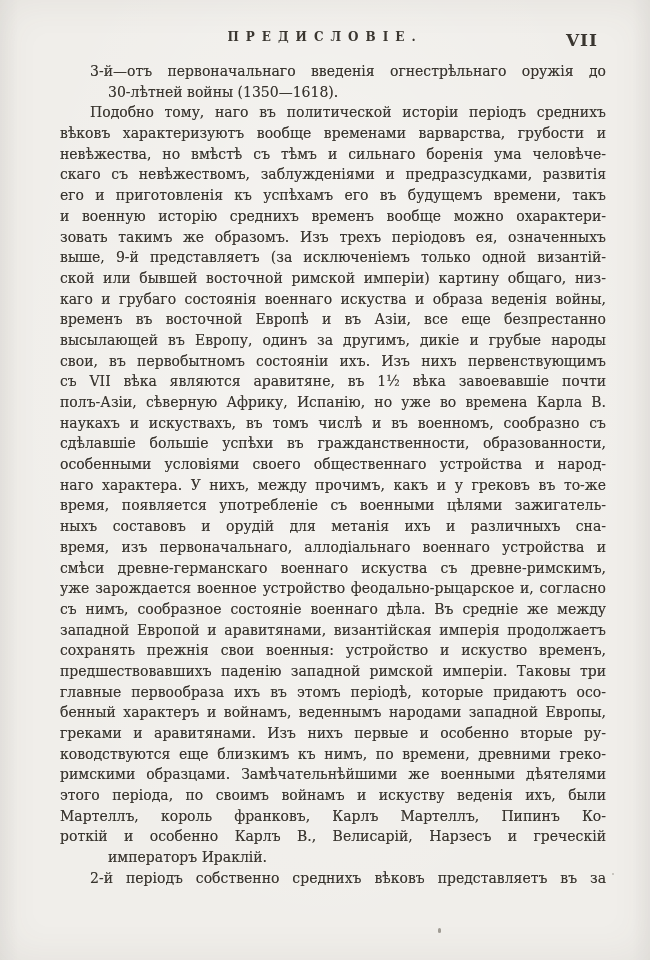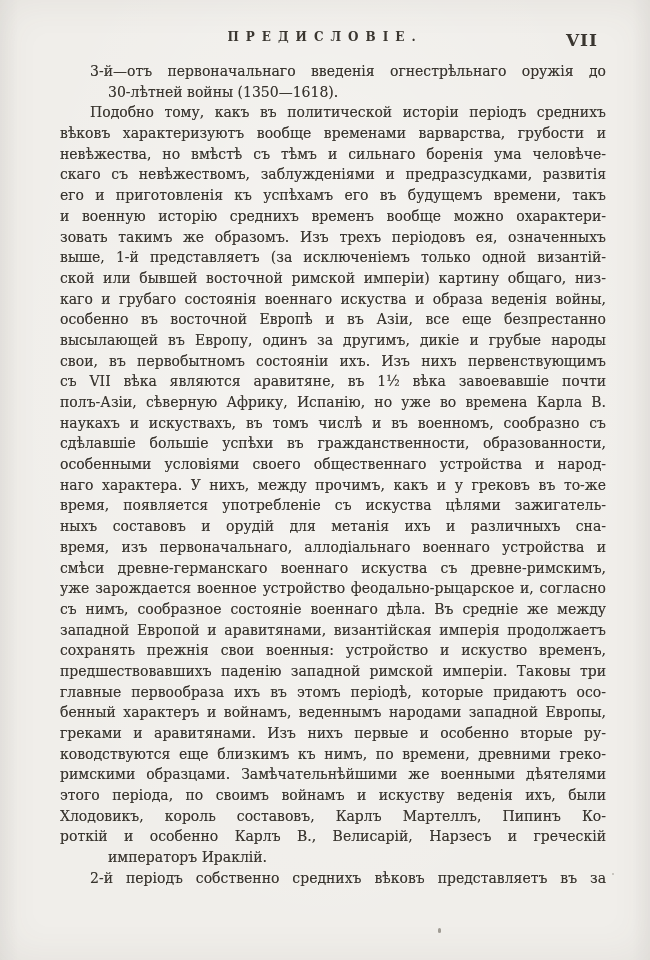--- a/index.html
+++ b/index.html
@@ -75,55 +75,55 @@
 <div class="page">
 
   <div class="running-header">
     <span class="running-title">ПРЕДИСЛОВІЕ.</span>
     <span class="page-number">VII</span>
   </div>
 
   <div class="text-body">
       <div class="line indent">3-й—отъ первоначальнаго введенія огнестрѣльнаго оружія до</div>
       <div class="line end">30-лѣтней войны (1350—1618).</div>
-      <div class="line indent">Подобно тому, какъ въ политической исторіи періодъ среднихъ</div>
+      <div class="line indent">Подобно тому, наго въ политической исторіи періодъ среднихъ</div>
       <div class="line">вѣковъ характеризуютъ вообще временами варварства, грубости и</div>
       <div class="line">невѣжества, но вмѣстѣ съ тѣмъ и сильнаго боренія ума человѣче-</div>
       <div class="line">скаго съ невѣжествомъ, заблужденіями и предразсудками, развитія</div>
       <div class="line">его и приготовленія къ успѣхамъ его въ будущемъ времени, такъ</div>
       <div class="line">и военную исторію среднихъ временъ вообще можно охарактери-</div>
       <div class="line">зовать такимъ же образомъ. Изъ трехъ періодовъ ея, означенныхъ</div>
-      <div class="line">выше, 1-й представляетъ (за исключеніемъ только одной византій-</div>
+      <div class="line">выше, 9-й представляетъ (за исключеніемъ только одной византій-</div>
       <div class="line">ской или бывшей восточной римской имперіи) картину общаго, низ-</div>
       <div class="line">каго и грубаго состоянія военнаго искуства и образа веденія войны,</div>
-      <div class="line">особенно въ восточной Европѣ и въ Азіи, все еще безпрестанно</div>
+      <div class="line">временъ въ восточной Европѣ и въ Азіи, все еще безпрестанно</div>
       <div class="line">высылающей въ Европу, одинъ за другимъ, дикіе и грубые народы</div>
       <div class="line">свои, въ первобытномъ состояніи ихъ. Изъ нихъ первенствующимъ</div>
       <div class="line">съ VII вѣка являются аравитяне, въ 1½ вѣка завоевавшіе почти</div>
       <div class="line">полъ-Азіи, сѣверную Африку, Испанію, но уже во времена Карла В.</div>
       <div class="line">наукахъ и искуствахъ, въ томъ числѣ и въ военномъ, сообразно съ</div>
       <div class="line">сдѣлавшіе большіе успѣхи въ гражданственности, образованности,</div>
       <div class="line">особенными условіями своего общественнаго устройства и народ-</div>
       <div class="line">наго характера. У нихъ, между прочимъ, какъ и у грековъ въ то-же</div>
-      <div class="line">время, появляется употребленіе съ искуства цѣлями зажигатель-</div>
+      <div class="line">время, появляется употребленіе съ военными цѣлями зажигатель-</div>
       <div class="line">ныхъ составовъ и орудій для метанія ихъ и различныхъ сна-</div>
       <div class="line">время, изъ первоначальнаго, аллодіальнаго военнаго устройства и</div>
       <div class="line">смѣси древне-германскаго военнаго искуства съ древне-римскимъ,</div>
       <div class="line">уже зарождается военное устройство феодально-рыцарское и, согласно</div>
       <div class="line">съ нимъ, сообразное состояніе военнаго дѣла. Въ средніе же между</div>
       <div class="line">западной Европой и аравитянами, византійская имперія продолжаетъ</div>
       <div class="line">сохранять прежнія свои военныя: устройство и искуство временъ,</div>
       <div class="line">предшествовавшихъ паденію западной римской имперіи. Таковы три</div>
       <div class="line">главные первообраза ихъ въ этомъ періодѣ, которые придаютъ осо-</div>
       <div class="line">бенный характеръ и войнамъ, веденнымъ народами западной Европы,</div>
       <div class="line">греками и аравитянами. Изъ нихъ первые и особенно вторые ру-</div>
       <div class="line">ководствуются еще близкимъ къ нимъ, по времени, древними греко-</div>
       <div class="line">римскими образцами. Замѣчательнѣйшими же военными дѣятелями</div>
       <div class="line">этого періода, по своимъ войнамъ и искуству веденія ихъ, были</div>
-      <div class="line">Хлодовикъ, король составовъ, Карлъ Мартеллъ, Пипинъ Ко-</div>
+      <div class="line">Мартеллъ, король франковъ, Карлъ Мартеллъ, Пипинъ Ко-</div>
       <div class="line">роткій и особенно Карлъ В., Велисарій, Нарзесъ и греческій</div>
       <div class="line end">императоръ Ираклій.</div>
       <div class="line indent">2-й періодъ собственно среднихъ вѣковъ представляетъ въ за</div>
     </div>
 
   <span class="speckle s1"></span>
   <span class="speckle s2"></span>
 
 </div>
 

